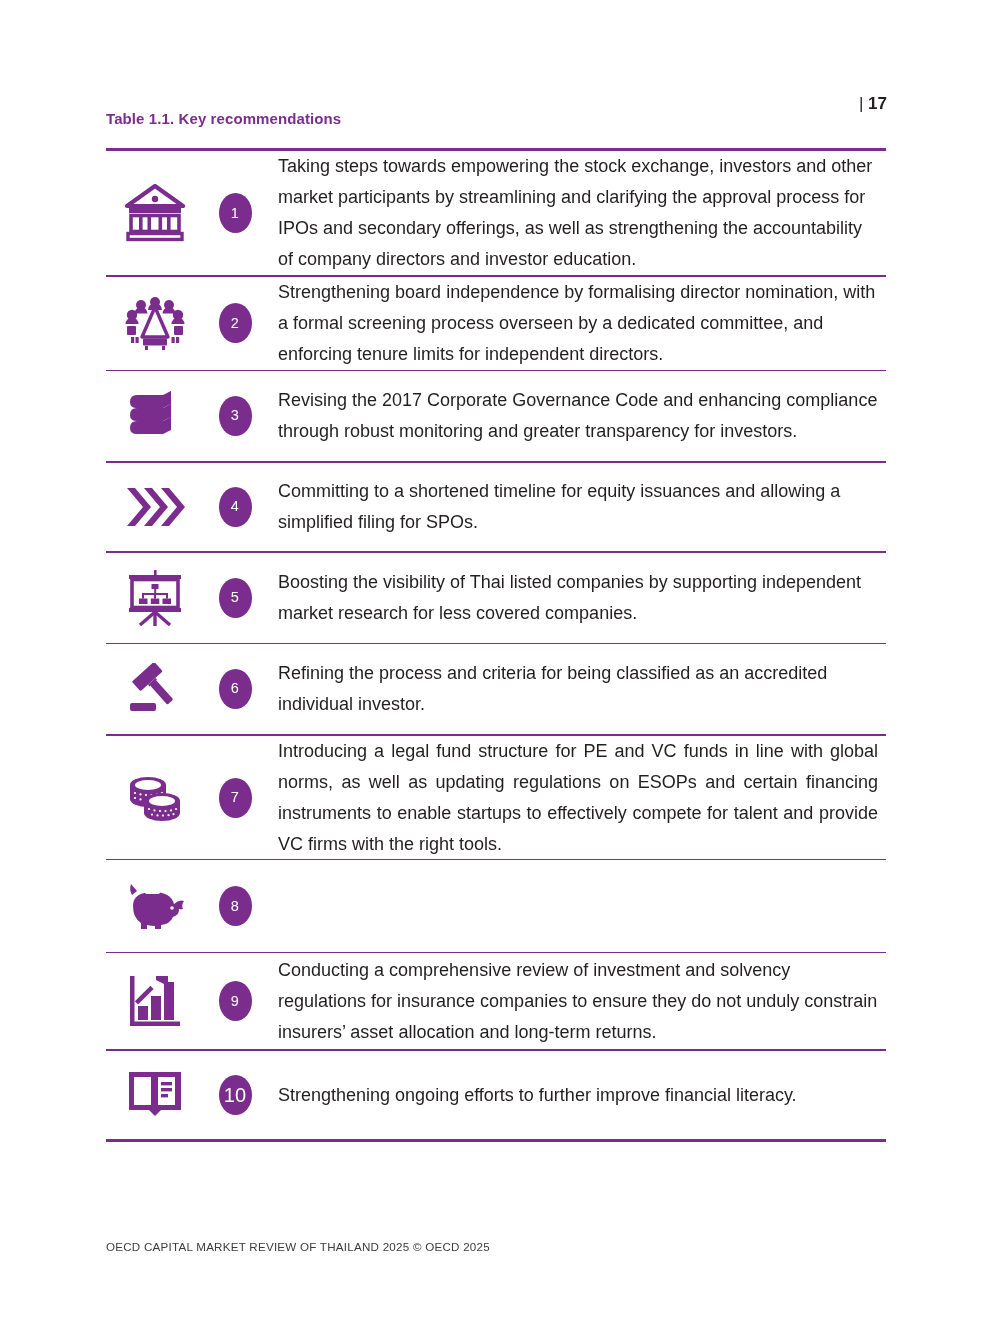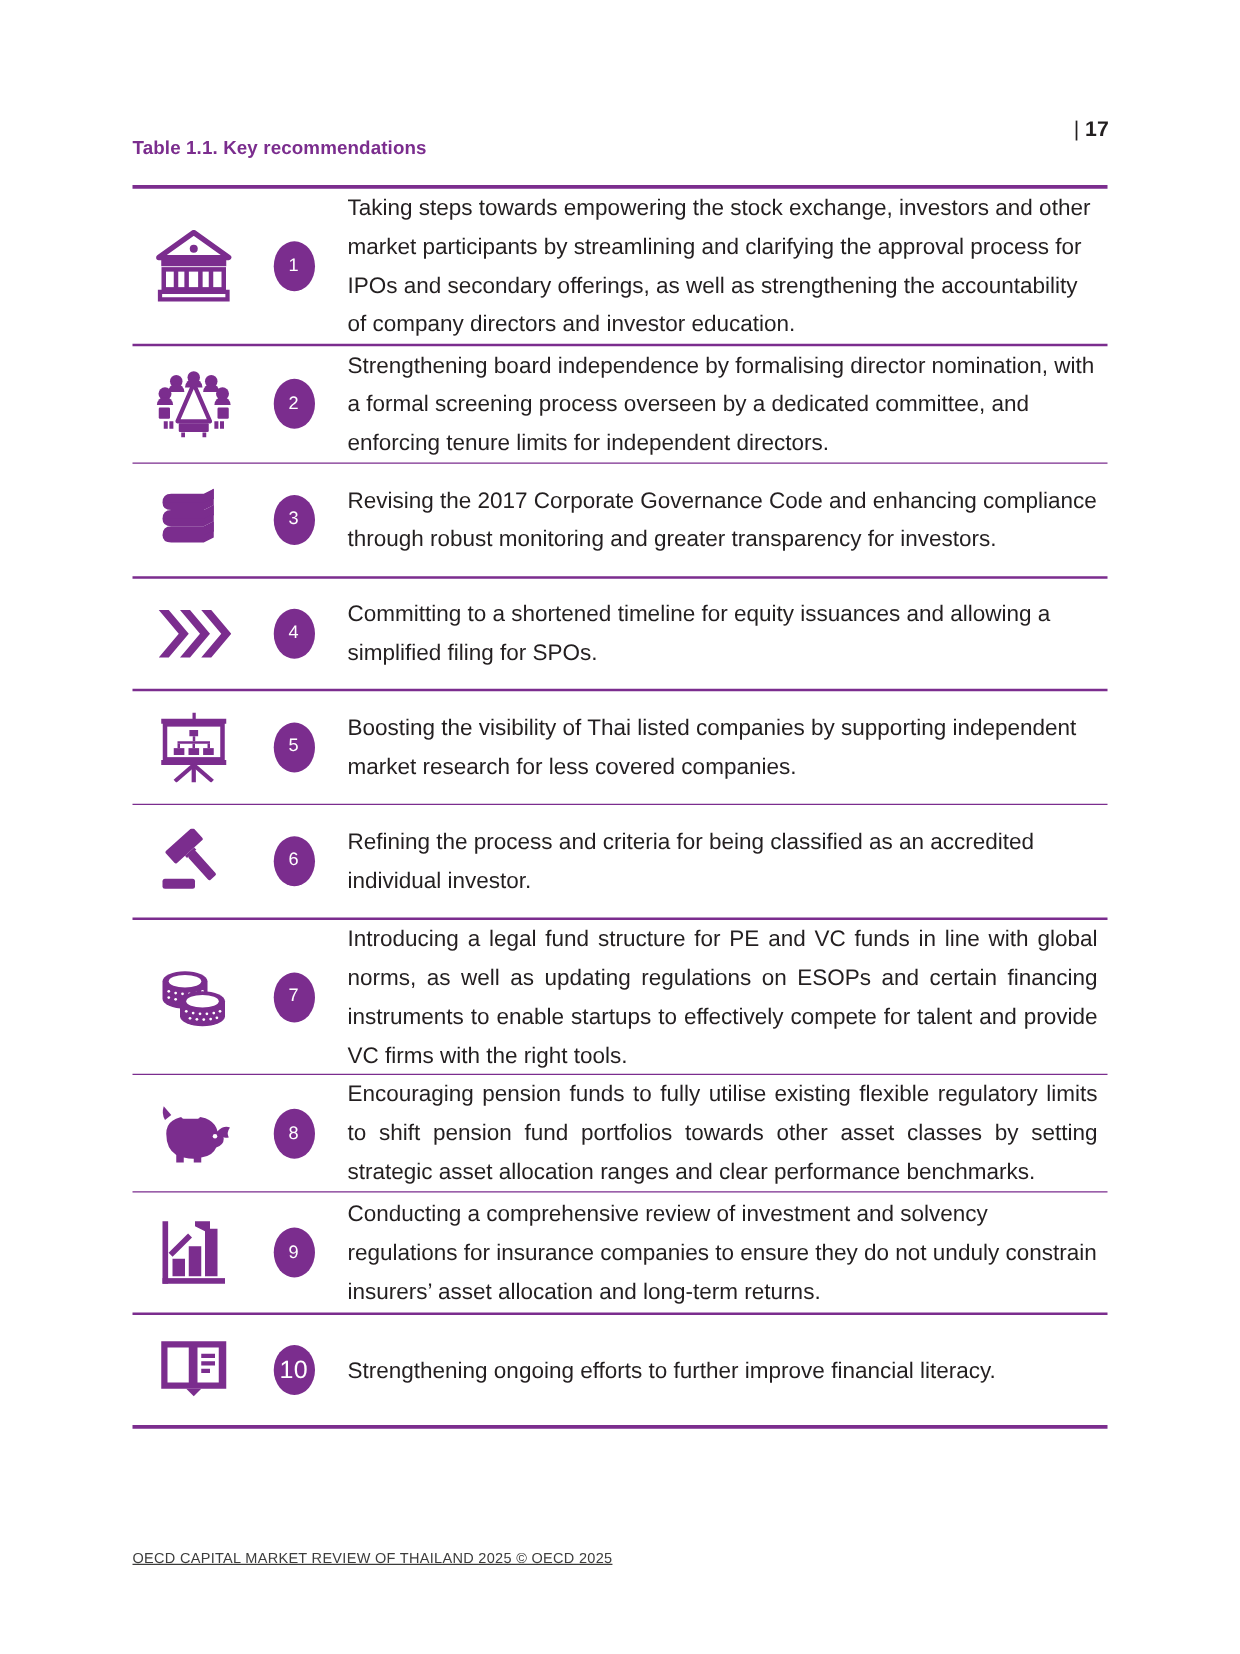--- a/index.html
+++ b/index.html
@@ -116,21 +116,20 @@
   .icon svg { display: block; }
   
   .footer {
     position: absolute;
     left: 106px;
     top: 1240px;
     font-size: 11.6px;
     letter-spacing: 0.25px;
     color: #3c3c3b;
     white-space: nowrap;
-    text-decoration: underline;
   }
 </style>
 </head>
 <body>
 
 <div class="page">
 
   <div class="page-number"><span class="bar">|</span> <span>17</span></div>
 
   <div class="table-title">Table  1.1. Key recommendations</div>
@@ -349,21 +348,20 @@
             <path d="M8 24 q0 -14 20 -14 q18 0 21 12 q5 2 5 6 q0 5 -6 7 q-3 7 -12 8 l0 4 h-6 l0 -3 q-4 0 -8 -1 l0 4 h-6 l0 -6 q-8 -5 -8 -17 z"></path>
             <rect x="20" y="8.5" width="15" height="3.4" rx="1.7" fill="#ffffff"></rect>
             <path d="M49 22 q5 -5 10 -3 q-3 4 -1 8 q-5 1 -9 -2 z"></path>
             <circle cx="47" cy="26" r="1.8" fill="#ffffff"></circle>
           </svg>
         </span>
       </div>
       <div class="cell-num">
         <div class="badge">8</div>
       </div>
-      <div class="cell-text justify">Encouraging pension funds to fully utilise existing flexible regulatory limits to shift pension fund portfolios towards other asset classes by setting strategic asset allocation ranges and clear performance benchmarks.</div>
     </div>
     <div class="rule thin"></div>
 
     <div class="row" style="min-height:96px">
       <div class="cell-icon">
         <span class="icon">
           <svg width="54" height="54" viewBox="0 0 54 54" fill="#7b2d8e" stroke="none">
             <rect x="2" y="2" width="4.5" height="50"></rect>
             <rect x="2" y="47.5" width="50" height="4.5"></rect>
             <rect x="10" y="32" width="10" height="14"></rect>

